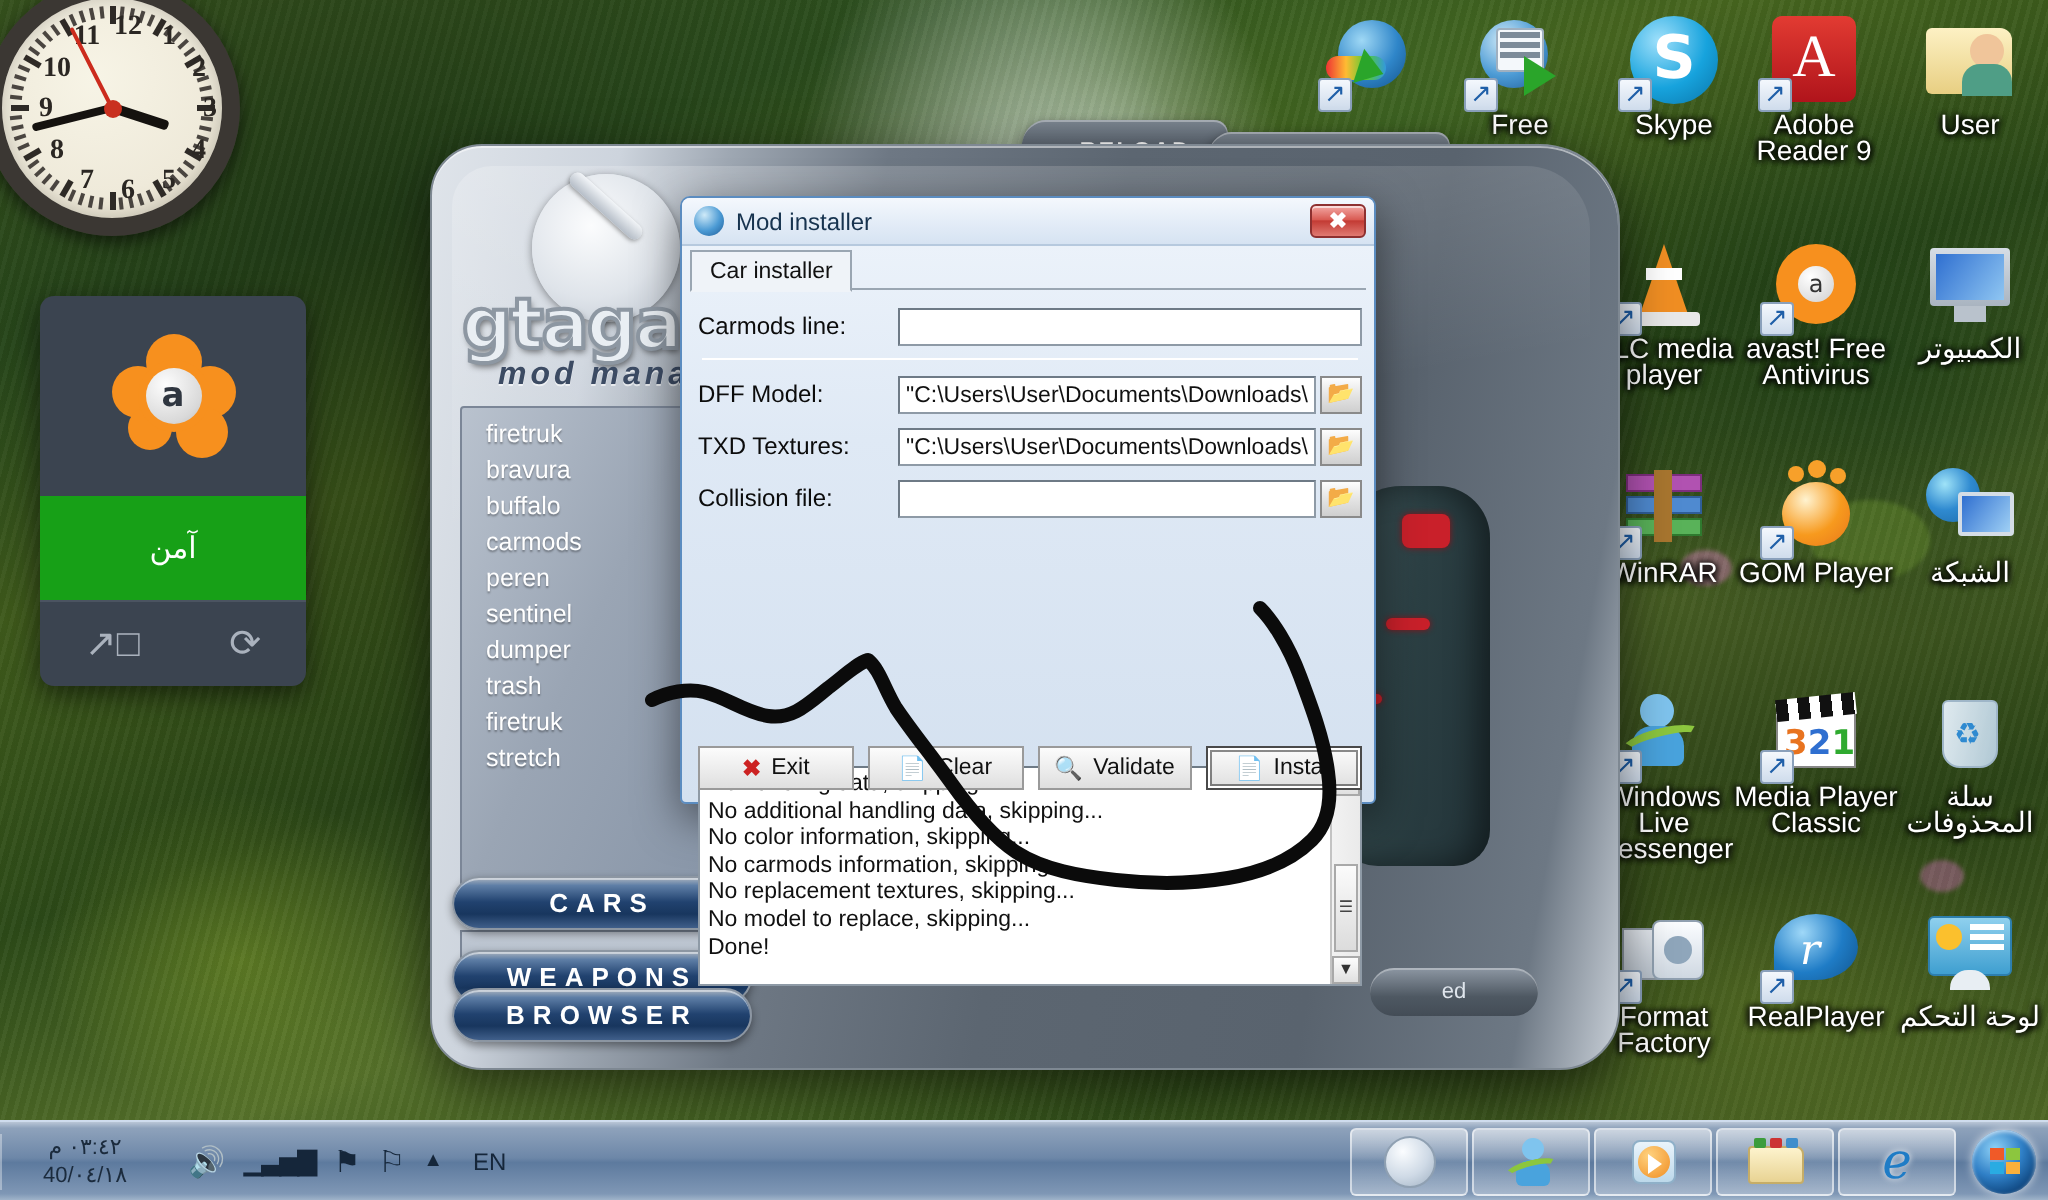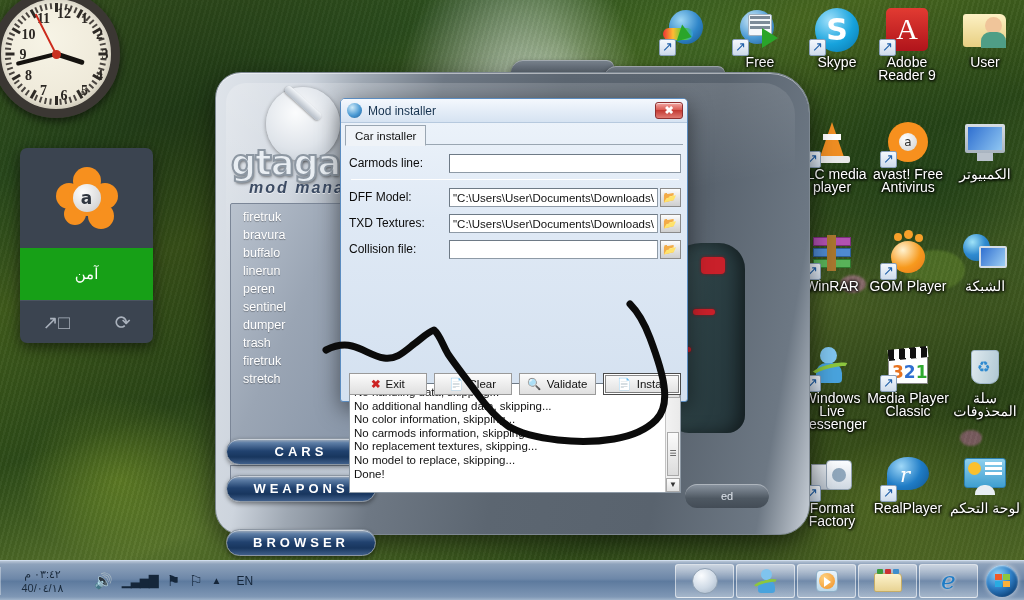--- a/index.html
+++ b/index.html
@@ -582,37 +582,37 @@
         <div class="wrench"></div>
       </div>
       <div class="mm-word">gtagarage</div>
       <div class="mm-sub">mod manager</div>
     </div>
 
     <div class="mm-list" id="vehicle-list">
         <div>firetruk</div>
         <div>bravura</div>
         <div>buffalo</div>
-        <div>linerun</div>
+        <div>carmods</div>
         <div>peren</div>
         <div>sentinel</div>
         <div>dumper</div>
         <div>trash</div>
         <div>firetruk</div>
         <div>stretch</div>
       </div>
     <div class="mm-filter"></div>
 
     <div class="mm-navbtn" style="top:365px">
       <span>CARS</span>
     </div>
     <div class="mm-navbtn" style="top:402px">
       <span>WEAPONS</span>
     </div>
-    <div class="mm-navbtn" style="top:456px">
+    <div class="mm-navbtn" style="top:421px">
       <span>BROWSER</span>
     </div>
 
     <div class="mm-carview">
       <div class="carbody">
         <div class="taillight" style="left:34px;top:14px;width:24px;height:17px"></div>
         <div class="taillight" style="left:26px;top:66px;width:22px;height:6px"></div>
         <div class="taillight" style="left:8px;top:104px;width:16px;height:5px"></div>
       </div>
     </div>

